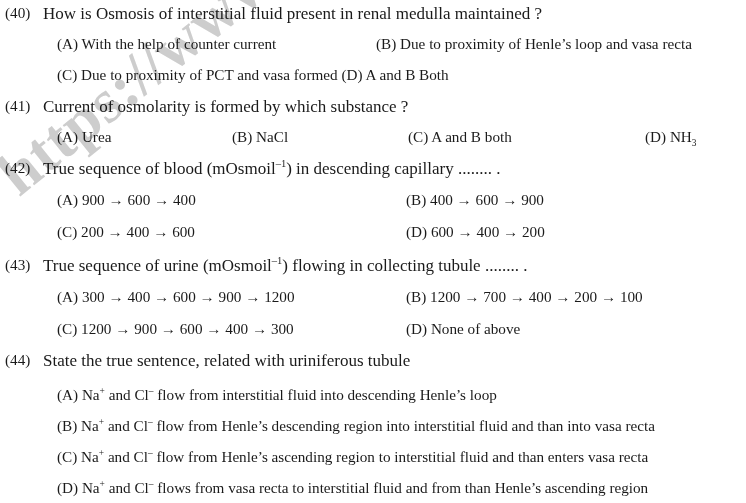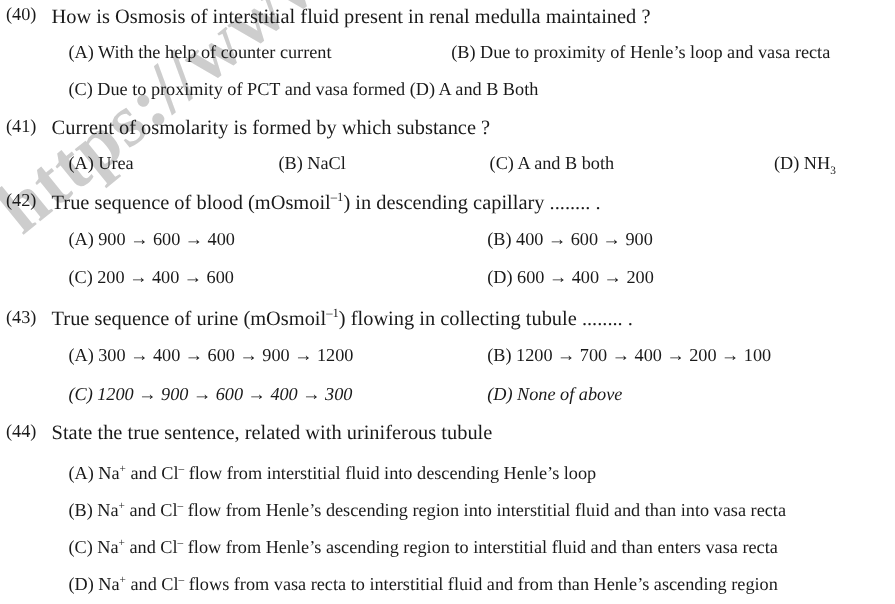--- a/index.html
+++ b/index.html
@@ -137,21 +137,21 @@
     </div>
 
     <div class="qblock" style="top:257px;">
       <span class="qnum">(43)</span>
       <span class="qtext"><span>True sequence of urine (mOsmoil</span><sup>–1</sup><span>) flowing in collecting tubule ........ .</span></span>
     </div>
     <div class="optrow" style="top:289px;">
       <span class="opt col-a">(A) 300 → 400 → 600 → 900 → 1200</span>
       <span class="opt col-b-seq">(B) 1200 → 700 → 400 → 200 → 100</span>
     </div>
-    <div class="optrow" style="top:321px;font-style:italic;">
+    <div class="optrow" style="top:321px;">
       <span class="opt col-a">(C) 1200 → 900 → 600 → 400 → 300</span>
       <span class="opt col-b-seq">(D) None of above</span>
     </div>
 
     <div class="qblock" style="top:352px;">
       <span class="qnum">(44)</span>
       <span class="qtext">State the true sentence, related with uriniferous tubule</span>
     </div>
     <div class="optrow" style="top:387px;">
       <span class="opt col-wide"><span>(A) Na</span><sup>+</sup><span> and Cl</span><sup>–</sup><span> flow from interstitial fluid into descending Henle’s loop</span></span>

